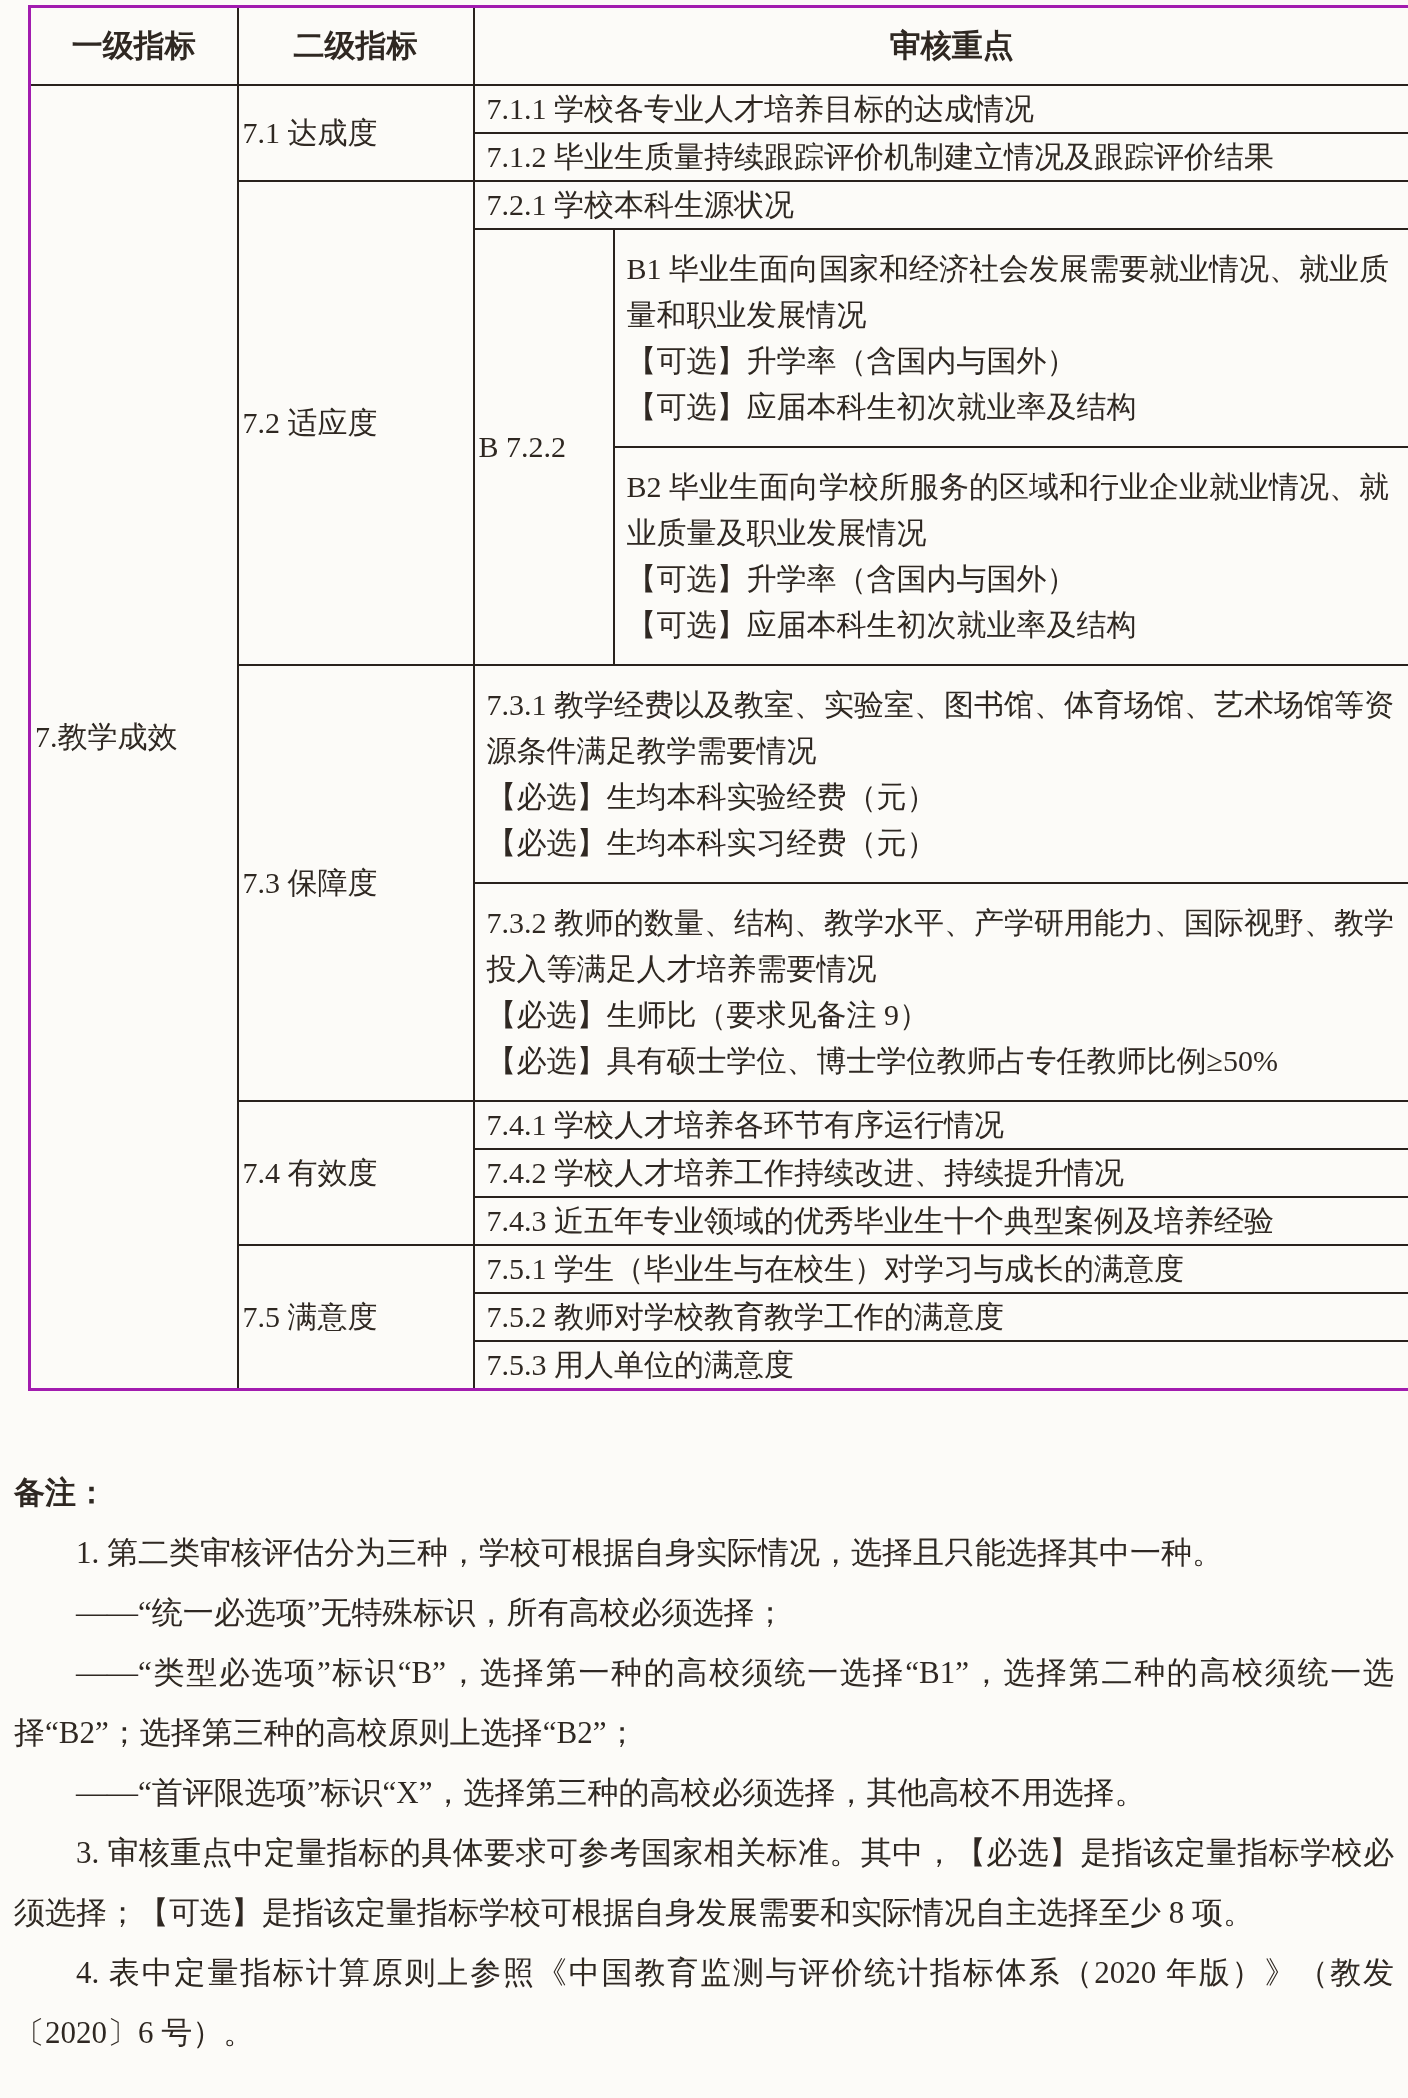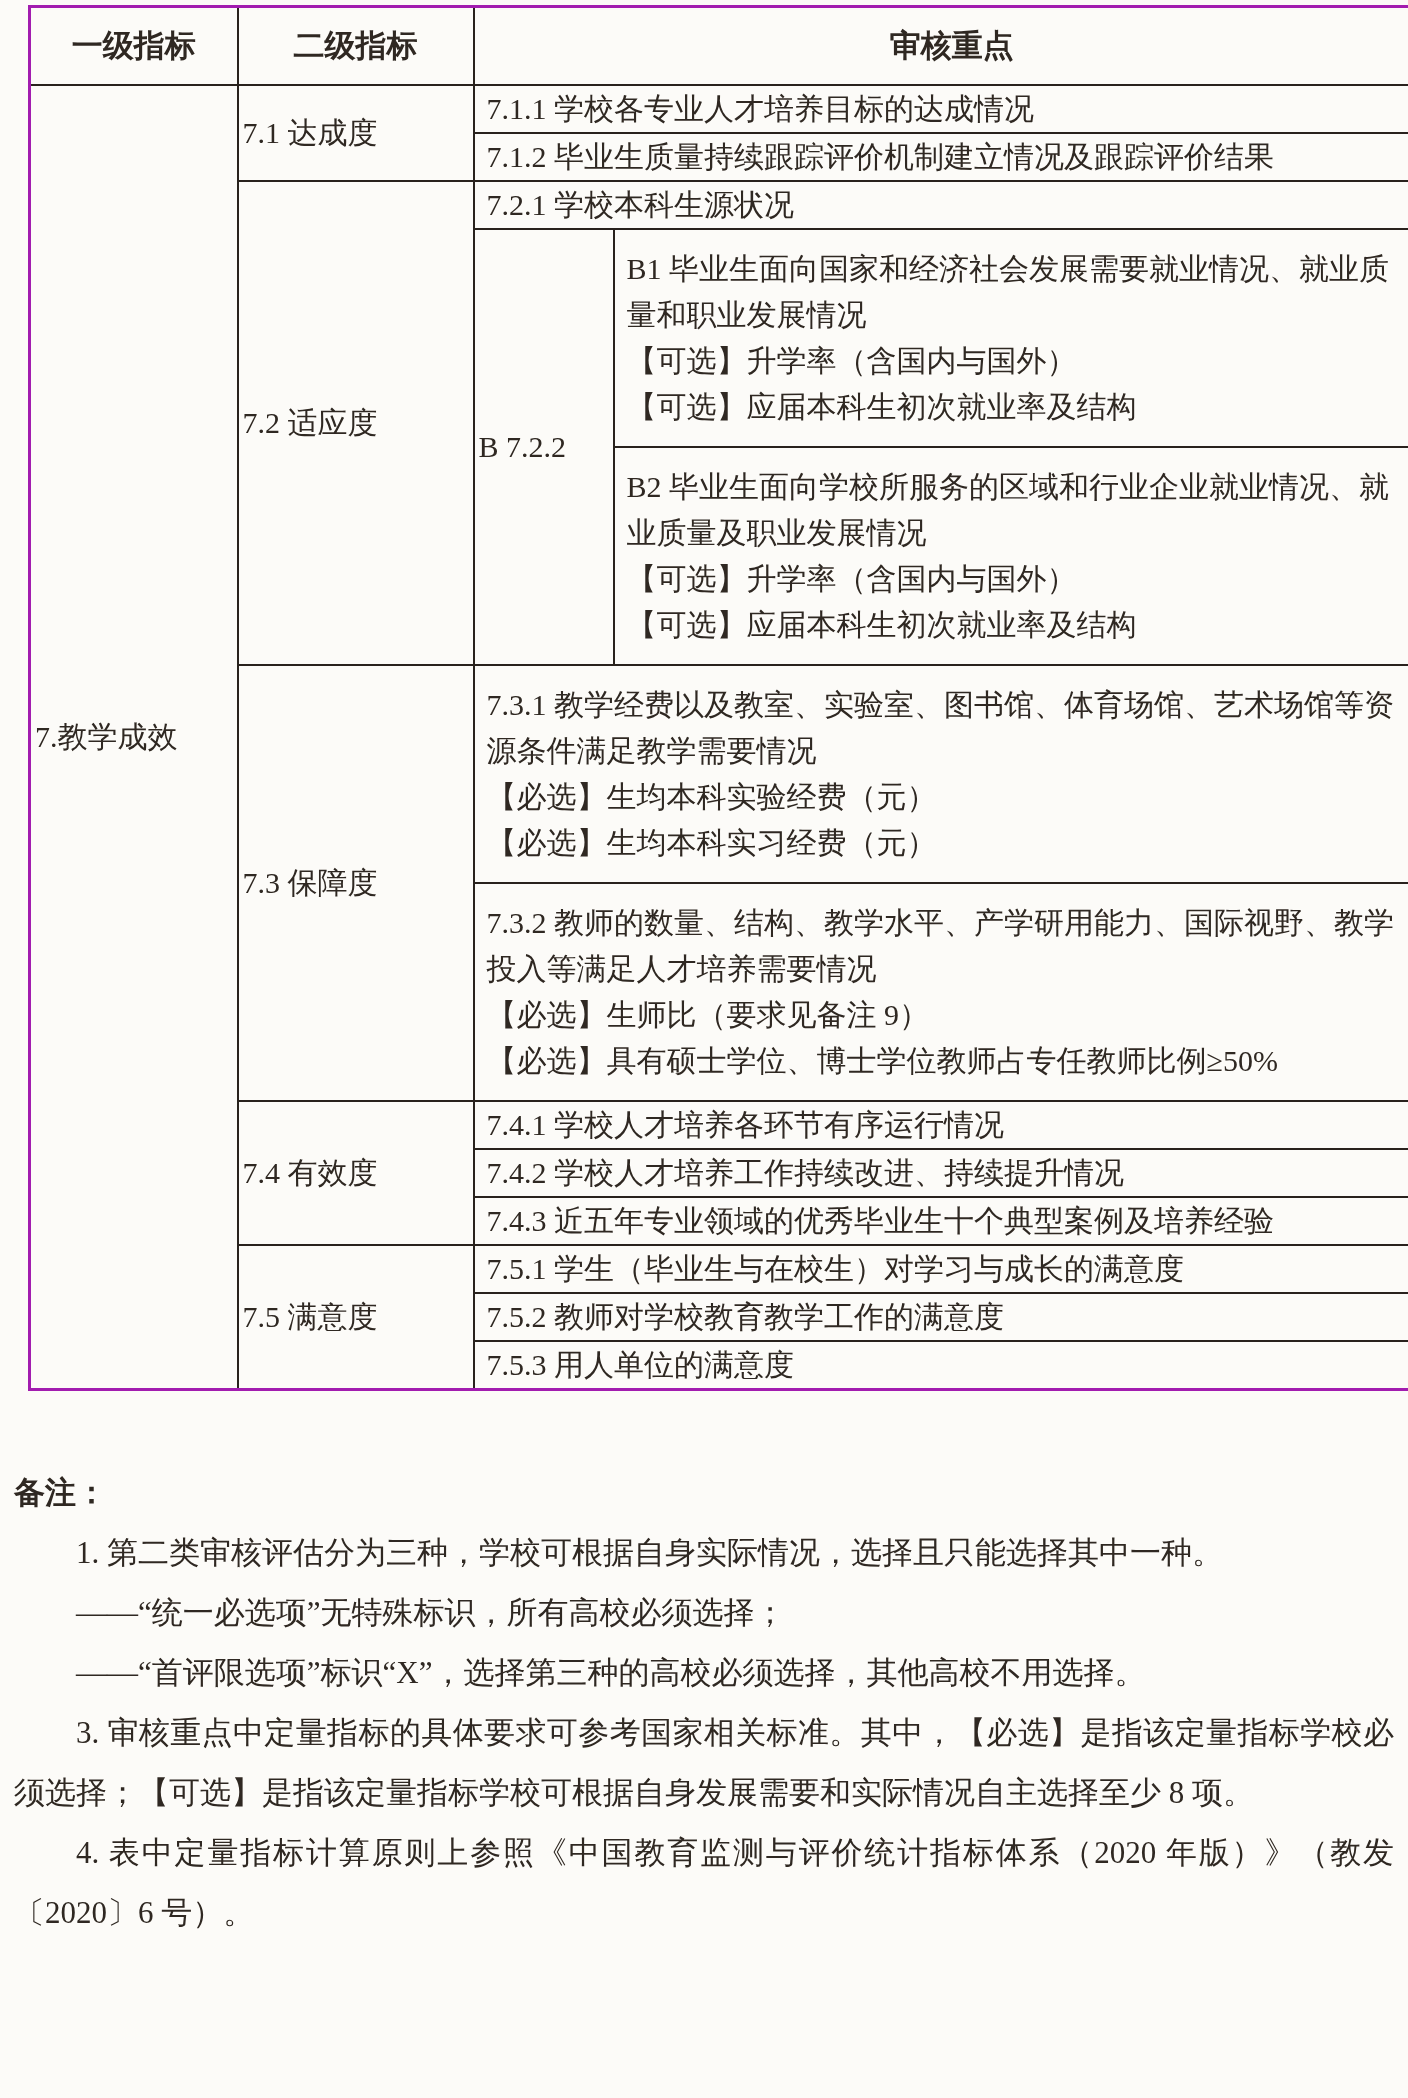--- a/index.html
+++ b/index.html
@@ -140,18 +140,19 @@
     <tr class="single">
       <td colspan="2" class="f">7.5.3 用人单位的满意度</td>
     </tr>
   </tbody>
     </table>
 
   <div class="notes">
     <div class="notes-title">备注：</div>
     <p class="note">1. 第二类审核评估分为三种，学校可根据自身实际情况，选择且只能选择其中一种。</p>
     <p class="note">——“统一必选项”无特殊标识，所有高校必须选择；</p>
+    <p class="note">——“类型必选项”标识“B”，选择第一种的高校须统一选择“B1”，选择第二种的高校须统一选择“B2”；选择第三种的高校原则上选择“B2”；</p>
     <p class="note">——“首评限选项”标识“X”，选择第三种的高校必须选择，其他高校不用选择。</p>
     <p class="note">3. 审核重点中定量指标的具体要求可参考国家相关标准。其中，【必选】是指该定量指标学校必须选择；【可选】是指该定量指标学校可根据自身发展需要和实际情况自主选择至少 8 项。</p>
     <p class="note">4. 表中定量指标计算原则上参照《中国教育监测与评价统计指标体系（2020 年版）》（教发〔2020〕6 号）。</p>
   </div>
 
 </div>
 
 </body></html>

